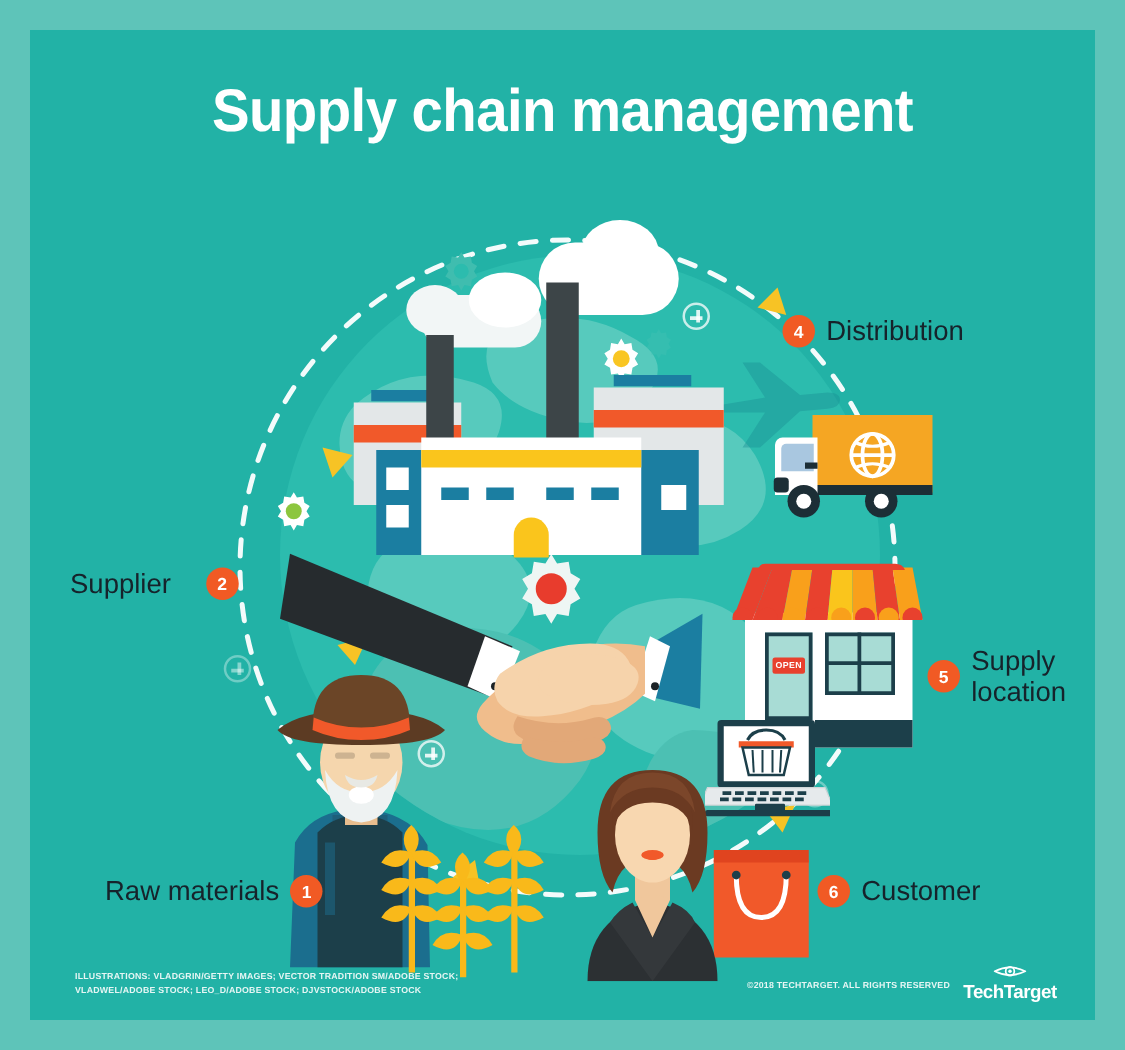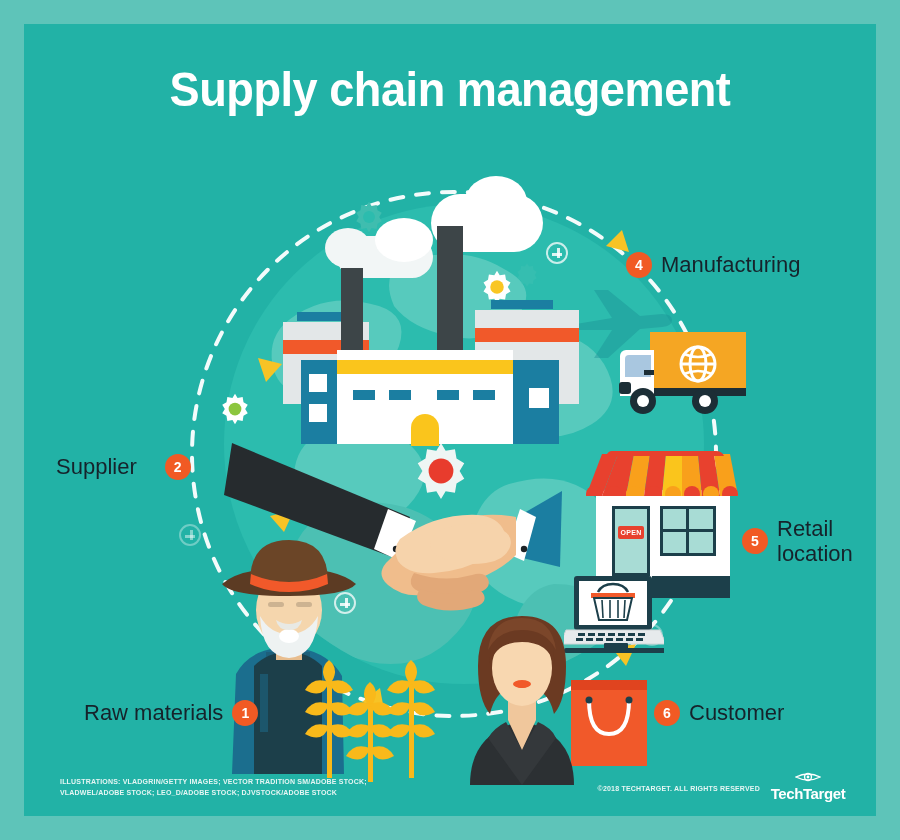--- a/index.html
+++ b/index.html
@@ -432,32 +432,32 @@
 
         <path d="M18,175 q0,-52 52,-64 q52,12 52,64z" fill="#2c3033"></path>
         <path d="M54,112 L70,140 L86,112 q14,6 18,16 L70,175 L36,128 q6,-10 18,-16z" fill="#34383b"></path>
         <path d="M56,110 L70,140 L84,110 q-7,-4 -14,-4 q-7,0 -14,4z" fill="#f0c79c"></path>
       </svg>
     </div>
 
 
     <div class="label lbl-distribution">
       <span class="num">4</span>
-      <span class="txt">Manufacturing</span>
+      <span class="txt">Distribution</span>
     </div>
 
     <div class="label lbl-supplier">
       <span class="txt">Supplier</span>
       <span class="num">2</span>
     </div>
 
     <div class="label lbl-retail">
       <span class="num">5</span>
       <span class="txt">
-        <span style="display:block">Retail</span>
+        <span style="display:block">Supply</span>
         <span style="display:block">location</span>
       </span>
     </div>
 
     <div class="label lbl-raw">
       <span class="txt">Raw materials</span>
       <span class="num">1</span>
     </div>
 
     <div class="label lbl-customer">

